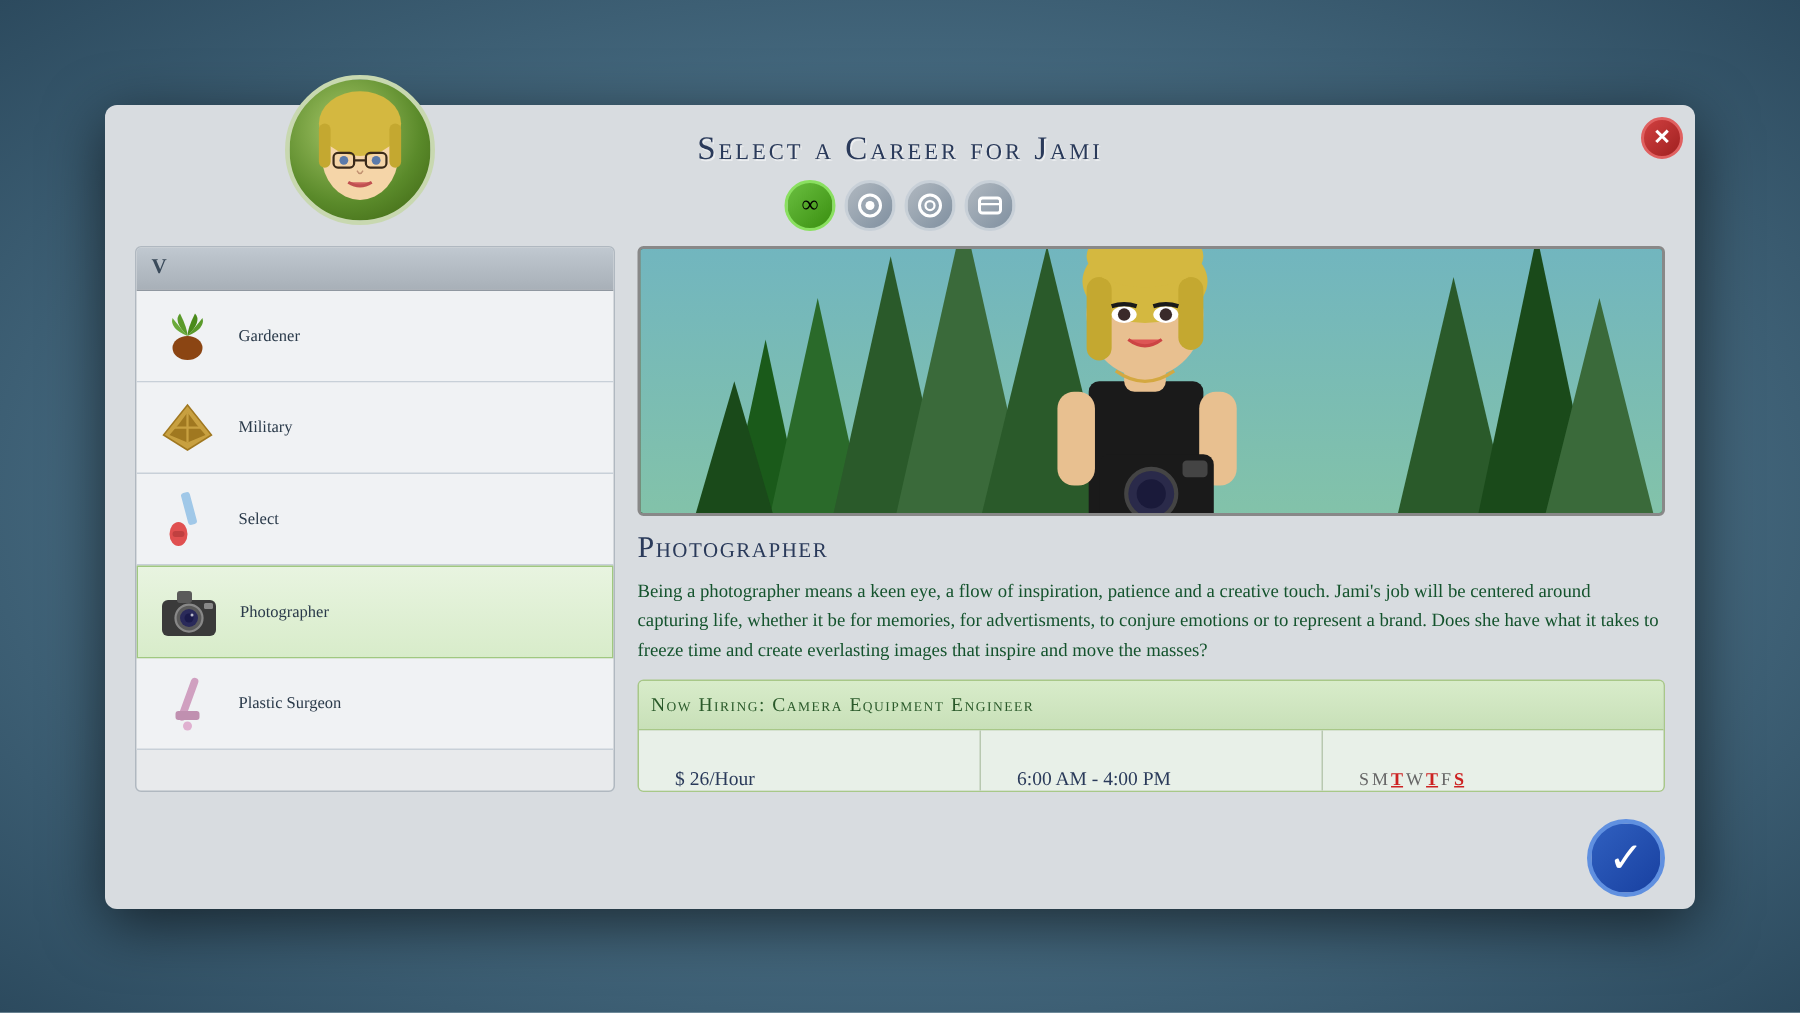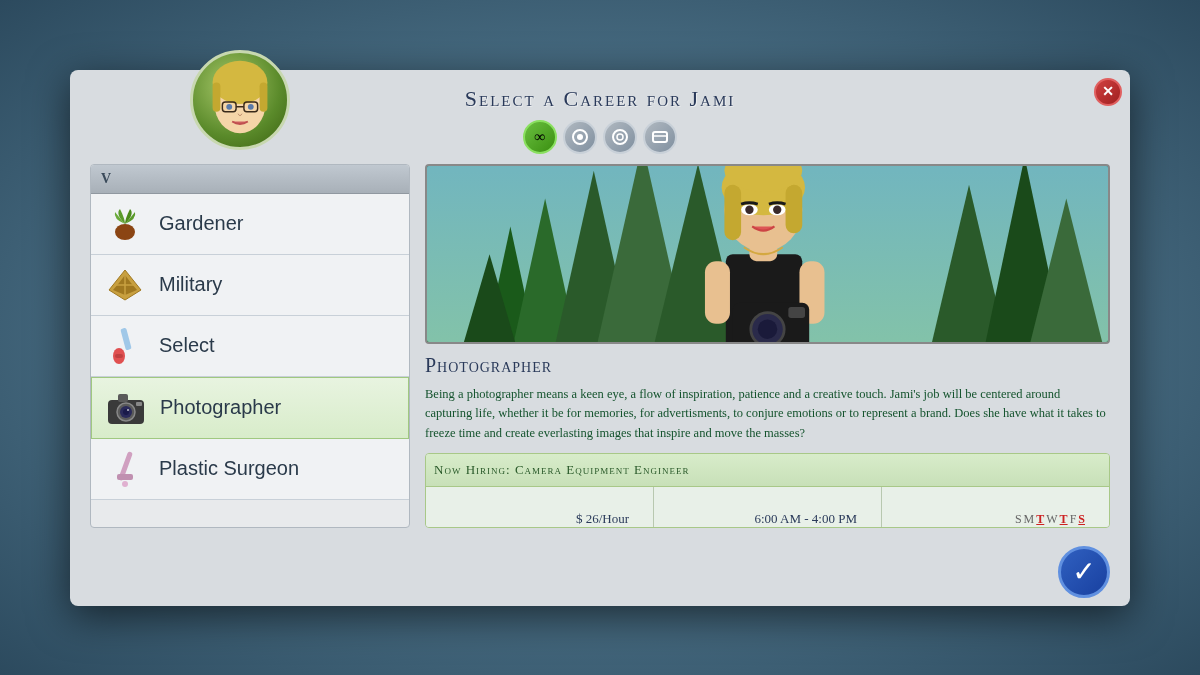--- a/index.html
+++ b/index.html
@@ -165,23 +165,23 @@
       width: 44px;
       height: 44px;
       flex-shrink: 0;
       display: flex;
       align-items: center;
       justify-content: center;
       font-size: 28px;
     }
 
     .career-name {
-      font-size: 20px;
+      font-size: 11px;
       color: #2a3a4a;
-      font-family: Liberation Sans, sans-serif;
+      font-family: Liberation Serif, serif;
     }
 
     
     .career-detail {
       flex: 1;
       display: flex;
       flex-direction: column;
       gap: 10px;
     }
 
@@ -230,21 +230,21 @@
     }
 
     .hiring-details {
       display: flex;
       background: #e8f0e8;
     }
 
     .hiring-detail-cell {
       flex: 1;
       padding: 24px;
-      text-align: right;
+      text-align: left;
       font-size: 13px;
       color: #2a3a5a;
       border-right: 1px solid #b8c8b0;
     }
     .hiring-detail-cell:last-child { border-right: none; }
 
     .day-letters {
       display: inline-flex;
       gap: 2px;
     }

